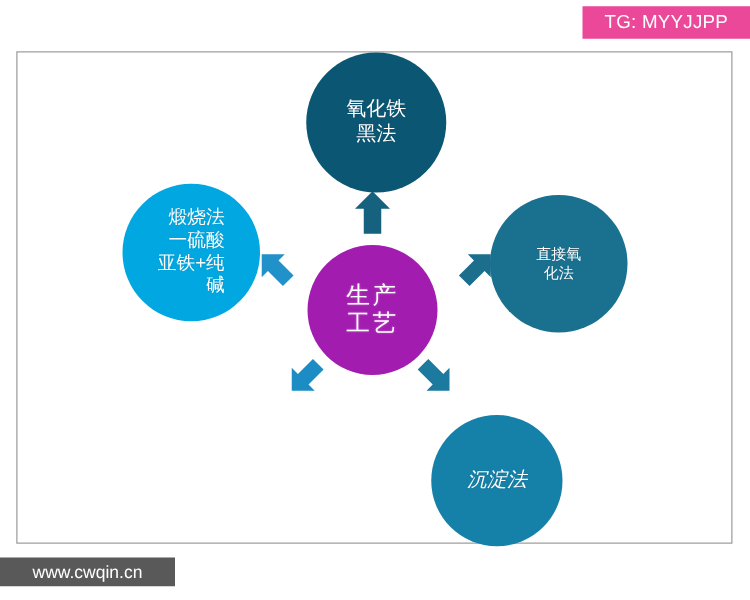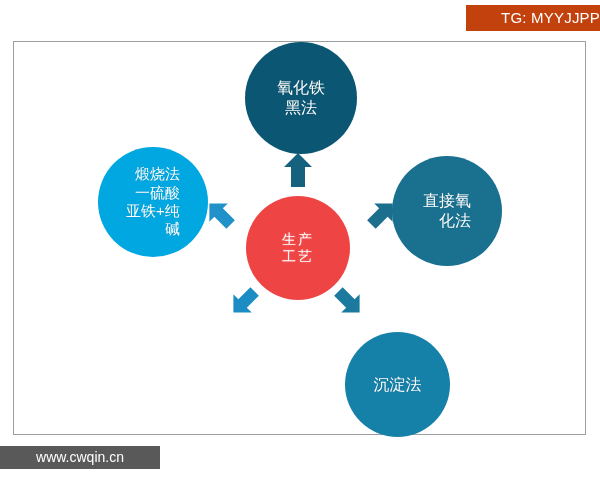--- a/index.html
+++ b/index.html
@@ -15,35 +15,35 @@
     position: relative;
   }
 
   
   #tag-badge {
     position: absolute;
     top: 5px;
     left: 466px;
     width: 134px;
     height: 26px;
-    background: #c2410c;
+    background: #ec4899;
     color: #ffffff;
     font-size: 15px;
     line-height: 26px;
-    text-align: right;
+    text-align: center;
     letter-spacing: 0.2px;
     white-space: nowrap;
   }
 
   
   #site-badge {
     position: absolute;
     left: 0px;
     top: 446px;
-    width: 160px;
+    width: 140px;
     height: 23px;
     background: #595959;
     color: #ffffff;
     font-size: 14px;
     line-height: 23px;
     text-align: center;
     white-space: nowrap;
   }
 
   
@@ -103,52 +103,52 @@
     text-align: right;
   }
 
   
   #node-right {
     left: 378px;
     top: 114px;
     width: 110px;
     height: 110px;
     background: #19708f;
-    font-size: 16px;
-    text-align: right;
+    font-size: 12px;
   }
 
   
   #node-bottom-left {
     left: 147px;
     top: 290px;
     width: 105px;
     height: 105px;
     background: #0096d6;
     font-size: 16px;
   }
 
   
   #node-bottom-right {
     left: 331px;
     top: 290px;
     width: 105px;
     height: 105px;
     background: #1580a8;
     font-size: 16px;
+    font-style: italic;
   }
 
   
   #node-center {
     left: 232px;
     top: 154px;
     width: 104px;
     height: 104px;
-    background: #ef4444;
-    font-size: 14px;
+    background: #a21caf;
+    font-size: 19px;
     letter-spacing: 2px;
     text-align: center;
   }
   #node-center .label {
     text-shadow: 0 0 2px rgba(255,255,255,0.35);
   }
 
   
   .arrow {
     position: absolute;

